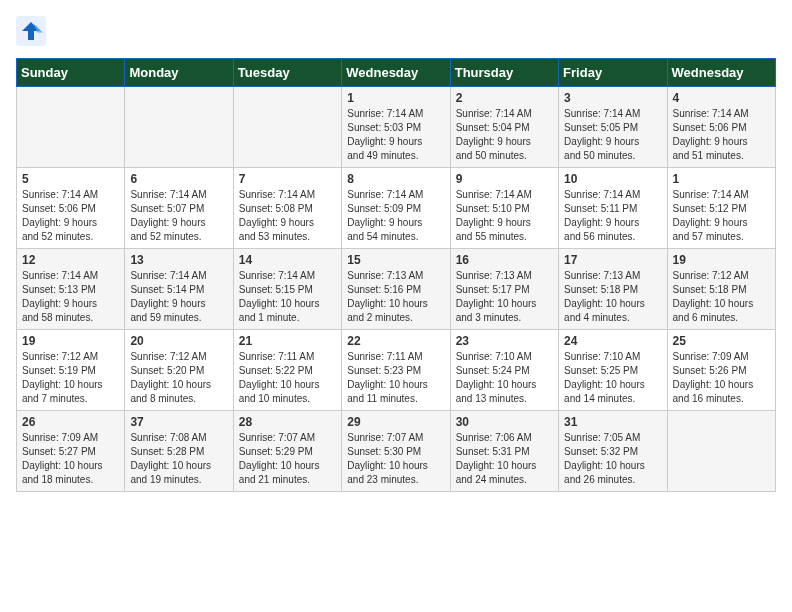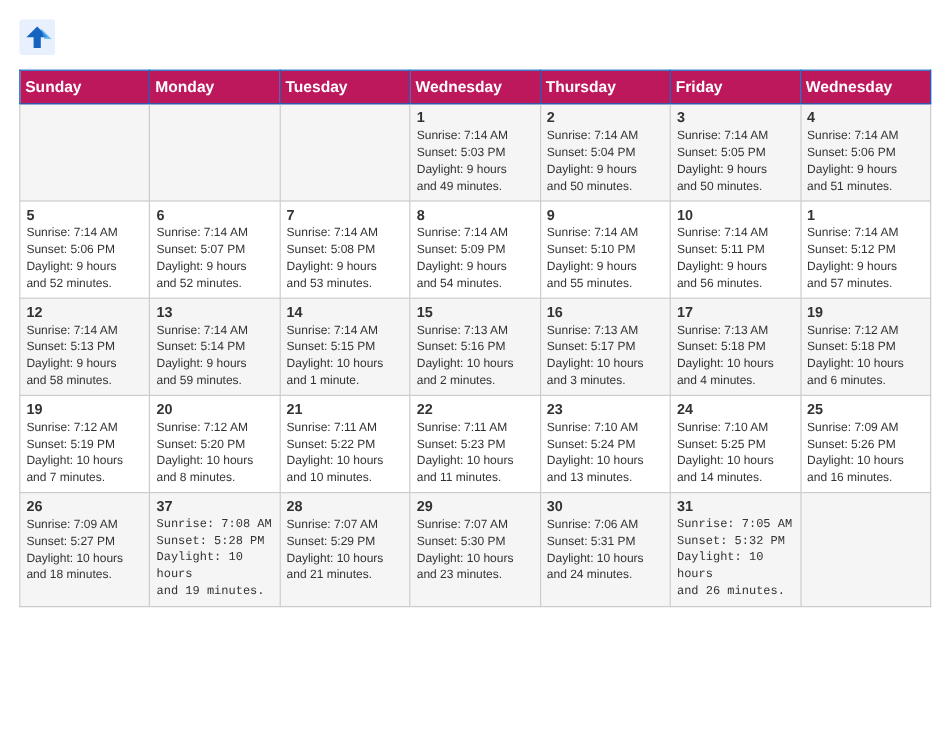--- a/index.html
+++ b/index.html
@@ -47,21 +47,21 @@
     .calendar-subtitle {
       font-size: 16px;
       color: #555;
     }
     table {
       width: 100%;
       border-collapse: collapse;
       table-layout: fixed;
     }
     thead tr th {
-      background-color: #be185d;
+      background-color: #14532d;
       color: #fff;
       font-size: 13px;
       font-weight: bold;
       padding: 6px 4px;
       text-align: left;
       border: 1px solid #1565c0;
     }
     tbody tr td {
       border: 1px solid #ccc;
       vertical-align: top;
@@ -315,21 +315,21 @@
       <tr>
         <td>
           <span class="day-number">26</span>
           <div class="cell-text" style="white-space: pre-line;">Sunrise: 7:09 AM
 Sunset: 5:27 PM
 Daylight: 10 hours
 and 18 minutes.</div>
         </td>
         <td>
           <span class="day-number">37</span>
-          <div class="cell-text" style="white-space: pre-line; font-family: Liberation Mono, monospace;">Sunrise: 7:08 AM
+          <div class="cell-text" style="white-space: pre-line;">Sunrise: 7:08 AM
 Sunset: 5:28 PM
 Daylight: 10 hours
 and 19 minutes.</div>
         </td>
         <td>
           <span class="day-number">28</span>
           <div class="cell-text" style="white-space: pre-line;">Sunrise: 7:07 AM
 Sunset: 5:29 PM
 Daylight: 10 hours
 and 21 minutes.</div>
@@ -343,21 +343,21 @@
         </td>
         <td>
           <span class="day-number">30</span>
           <div class="cell-text" style="white-space: pre-line;">Sunrise: 7:06 AM
 Sunset: 5:31 PM
 Daylight: 10 hours
 and 24 minutes.</div>
         </td>
         <td>
           <span class="day-number">31</span>
-          <div class="cell-text" style="white-space: pre-line; font-family: Liberation Mono, monospace;">Sunrise: 7:05 AM
+          <div class="cell-text" style="white-space: pre-line;">Sunrise: 7:05 AM
 Sunset: 5:32 PM
 Daylight: 10 hours
 and 26 minutes.</div>
         </td>
         <td class="empty-cell"></td>
       </tr>
     </tbody>
 </table>
 
 </body></html>

